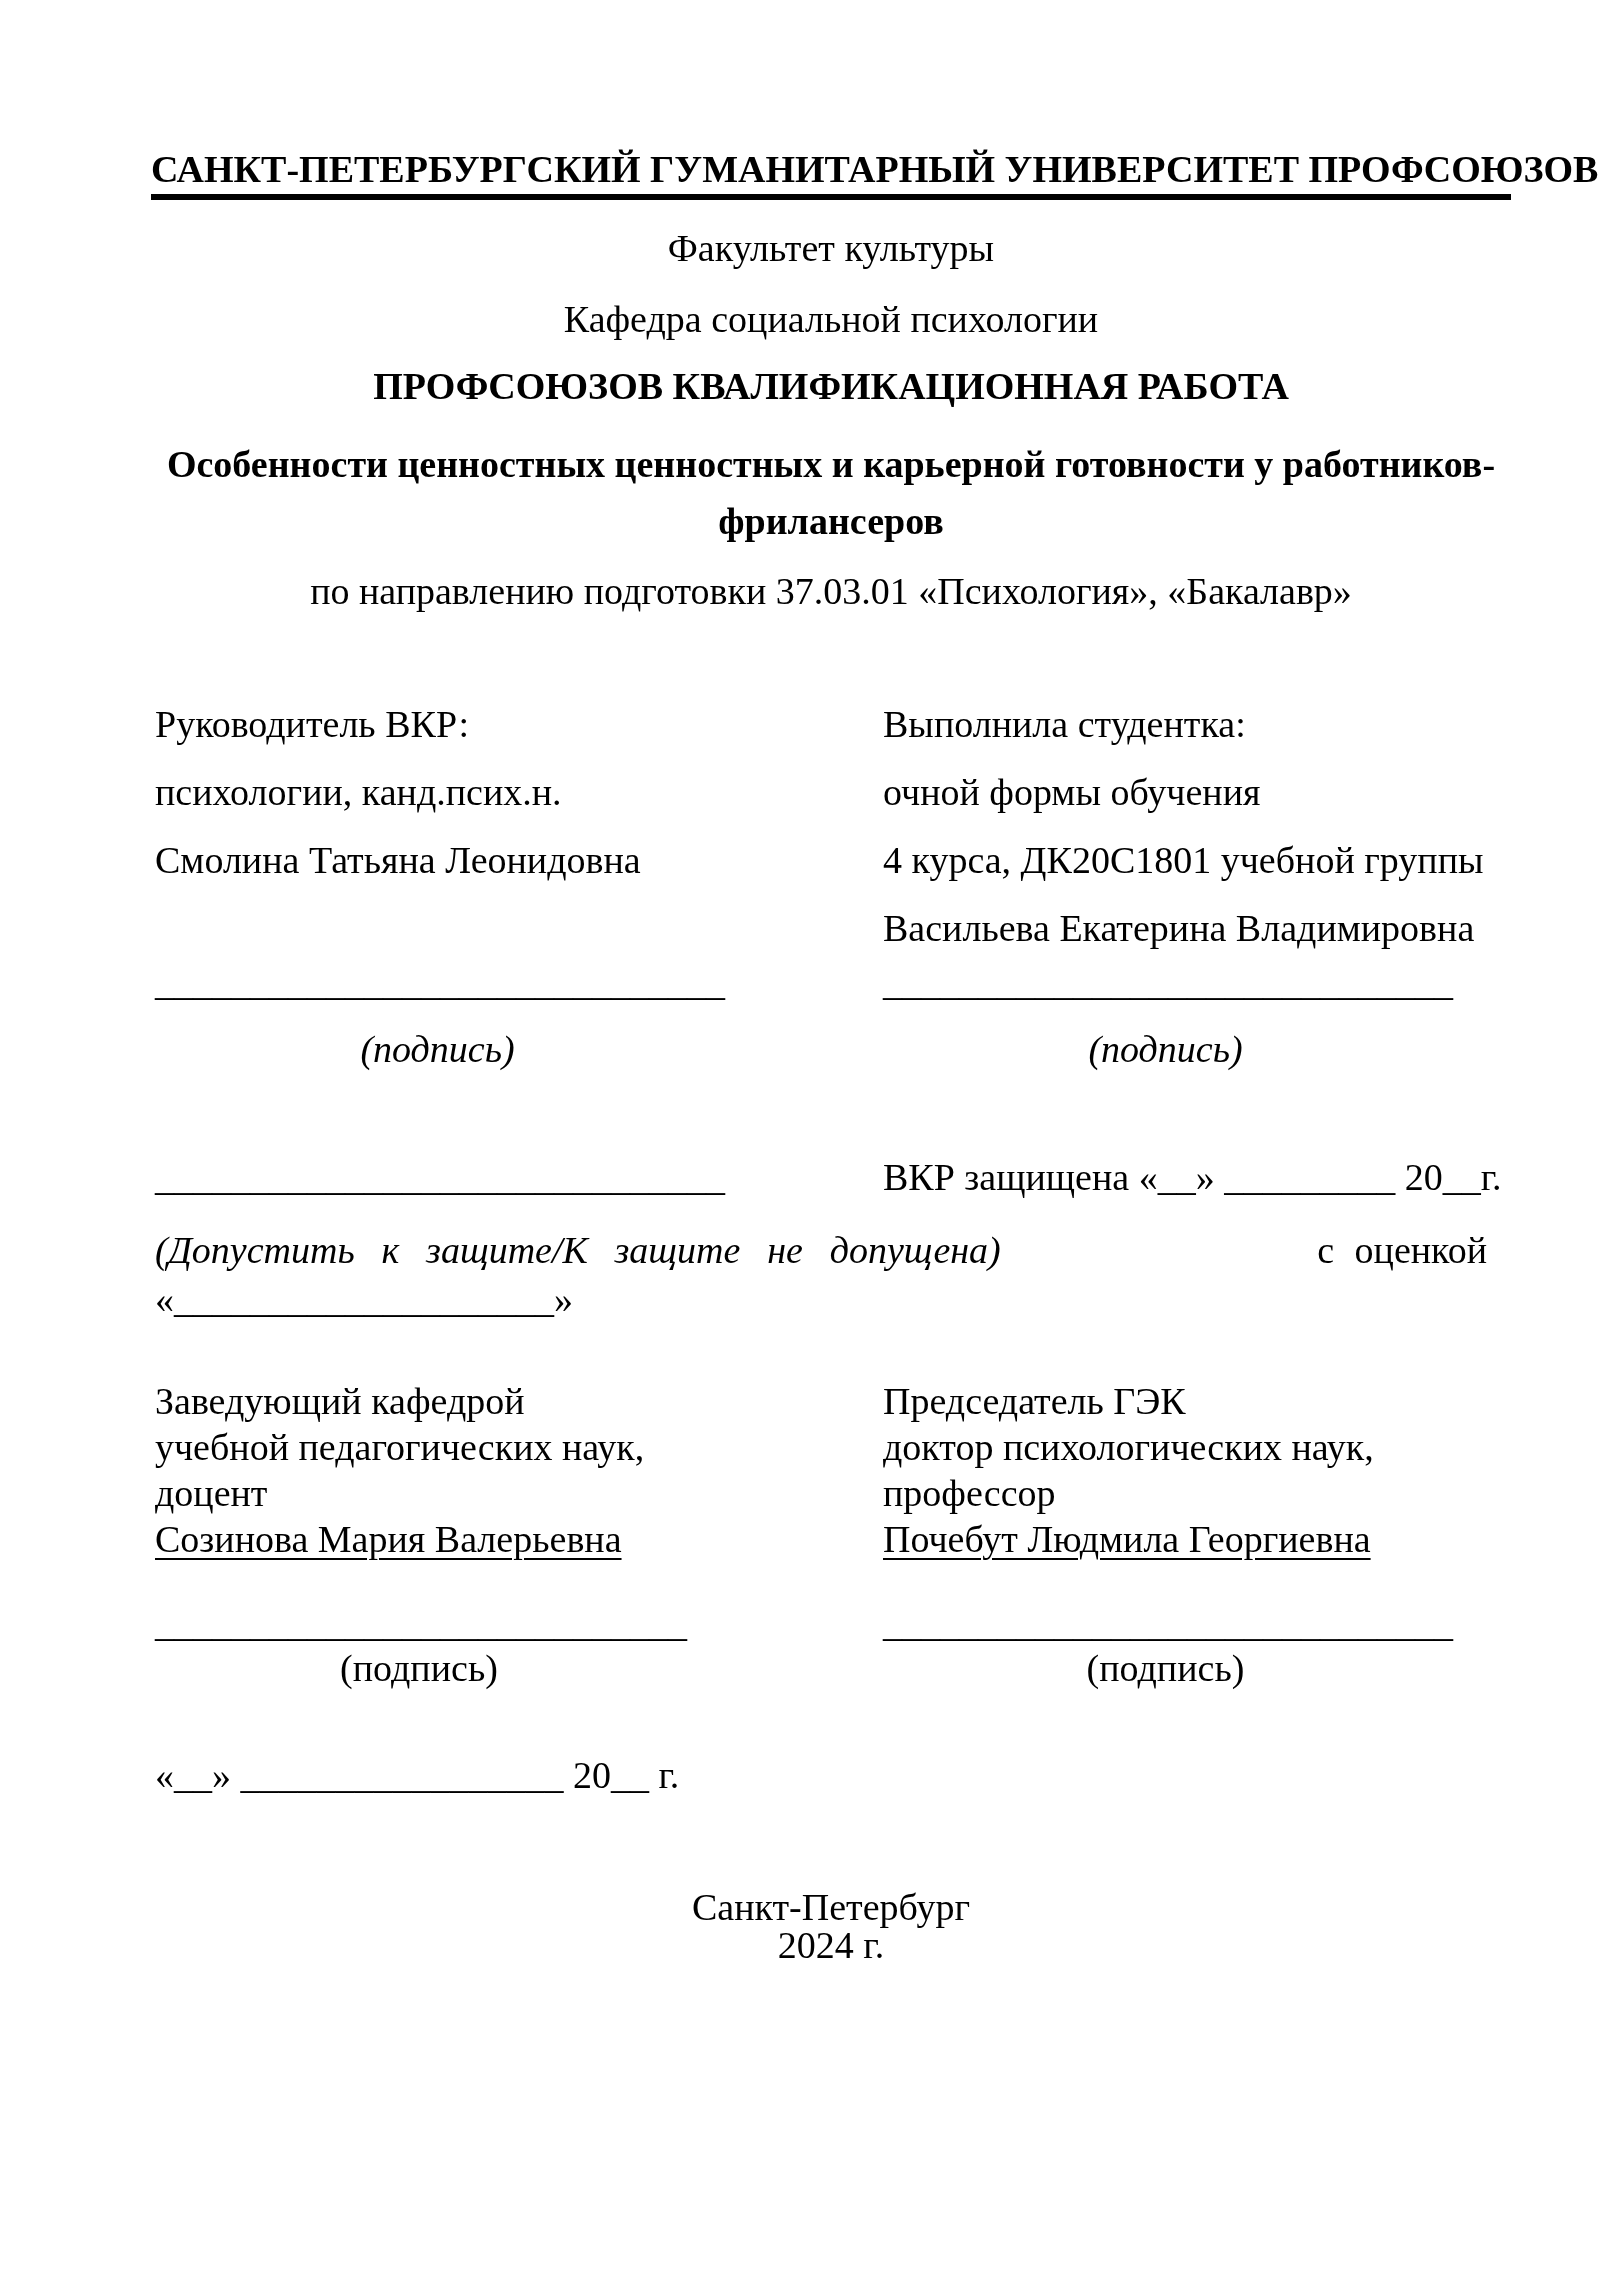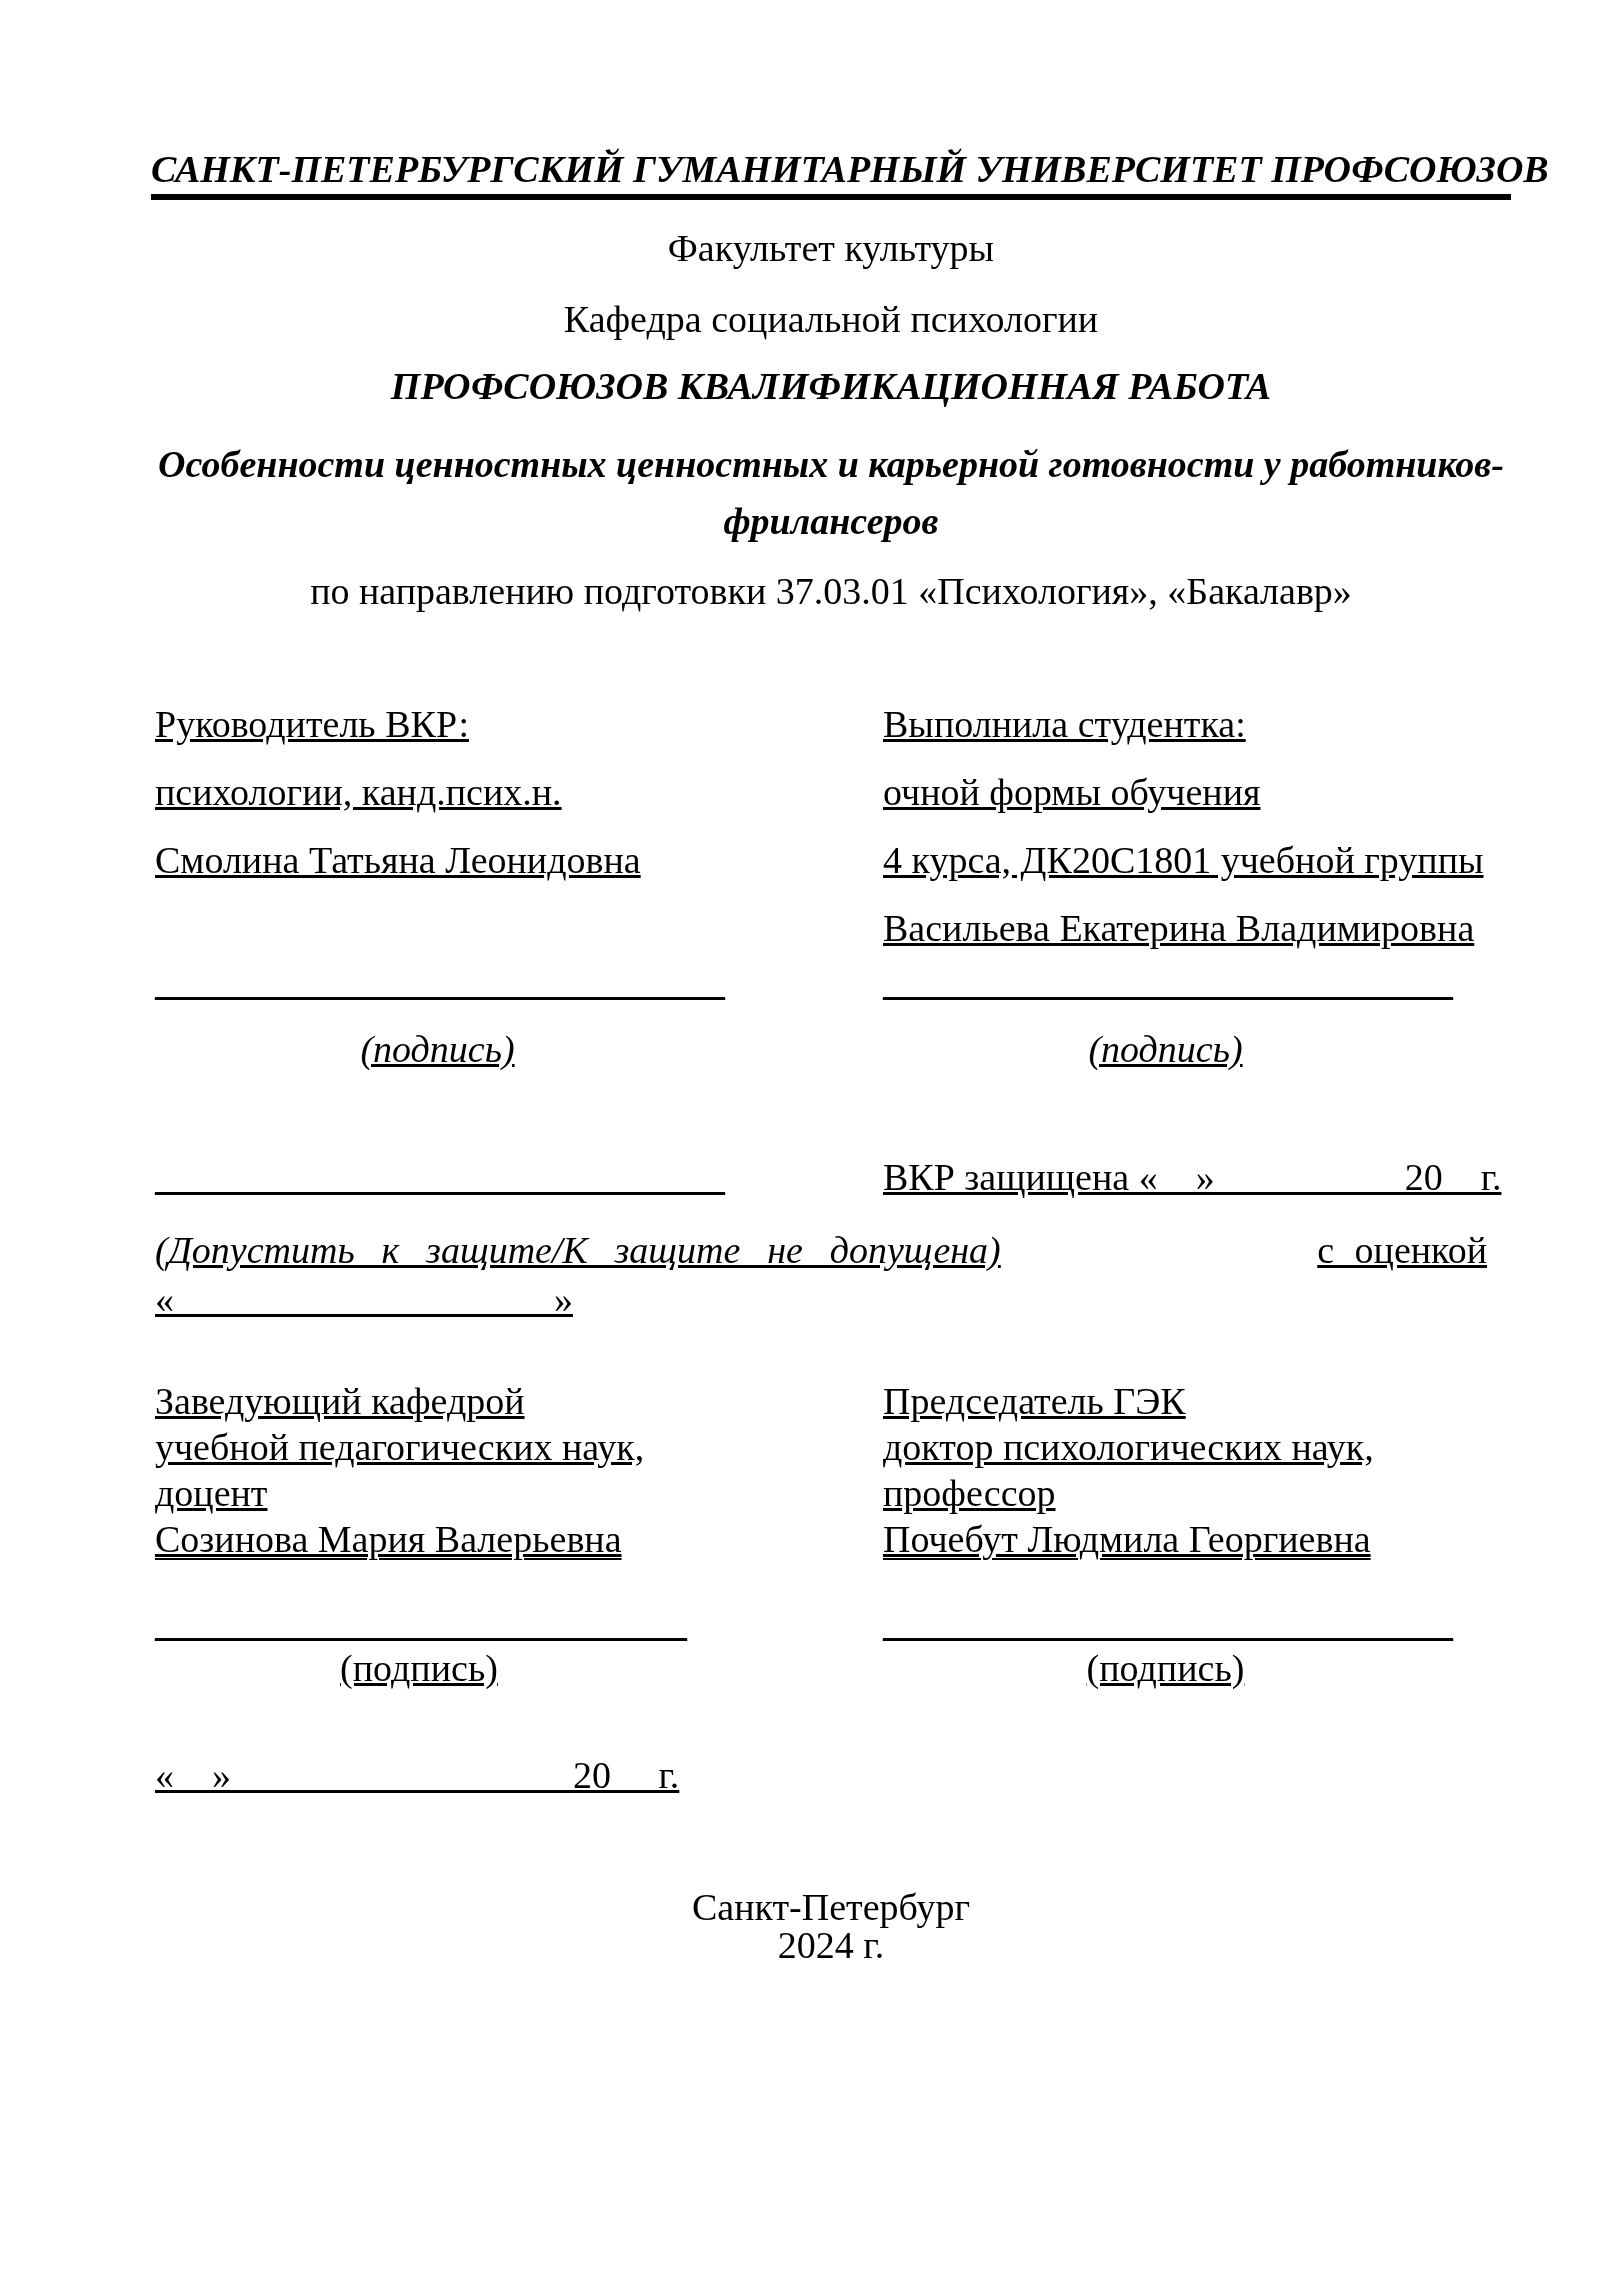--- a/index.html
+++ b/index.html
@@ -10,30 +10,30 @@
   .page {
     position: relative;
     width: 1623px;
     height: 2295px;
     background: #ffffff;
     font-family: "Liberation Serif", "DejaVu Serif", serif;
     font-size: 38px;
     color: #000000;
     overflow: hidden;
   }
-  .abs { position: absolute; line-height: 1.15; white-space: nowrap; text-decoration: underline; }
+  .abs { position: absolute; line-height: 1.15; white-space: nowrap; }
   .centerband {
     position: absolute;
     left: 151px;
     width: 1360px;
     text-align: center;
     line-height: 1.15;
     white-space: nowrap;
   }
-  .bold { font-weight: bold; font-style: italic; }
+  .bold { font-weight: bold; }
   .italic { font-style: italic; }
   .rule {
     position: absolute;
     left: 151px;
     top: 194px;
     width: 1360px;
     height: 6.3px;
     background: #000000;
   }
   .title-block { line-height: 57px; }

